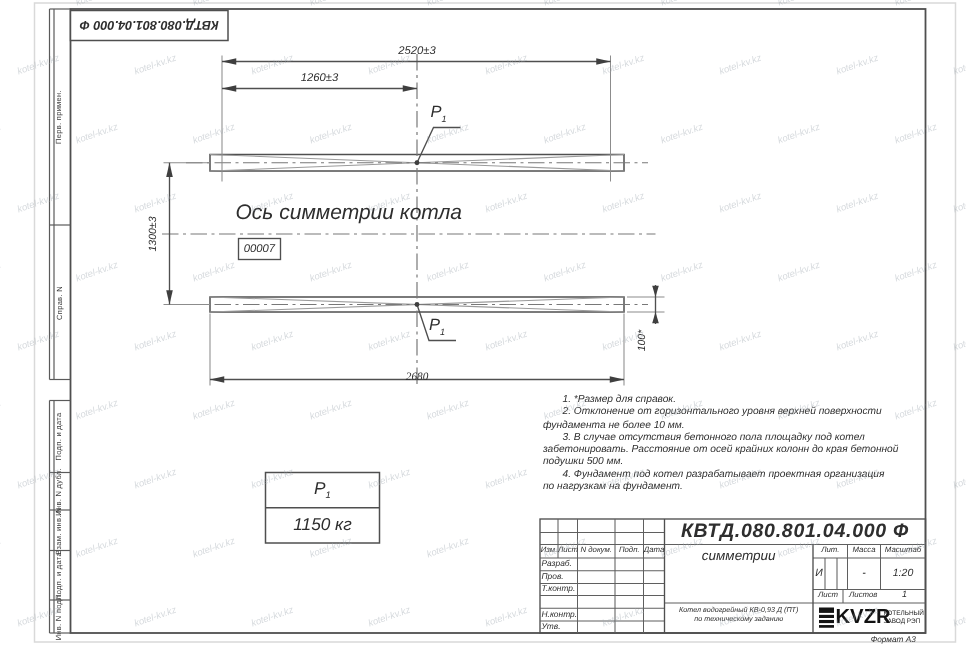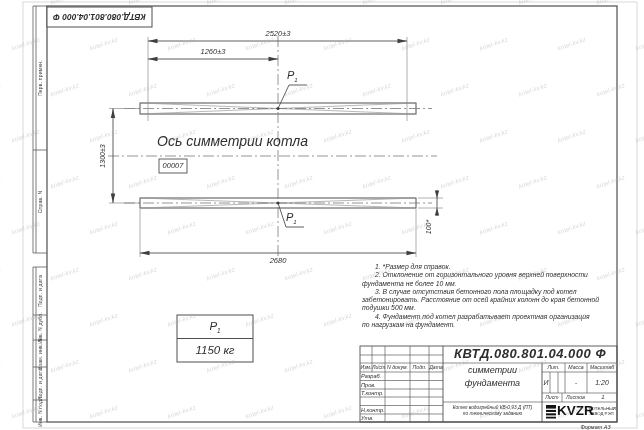--- a/index.html
+++ b/index.html
@@ -170,21 +170,21 @@
   </div>
 <div class="stamp" style="top:400px;height:22px;">
     <span>Инв. N подл.</span>
   </div>
 
 <div class="abs it ctr" style="left:47px;top:7px;width:105px;height:20px;line-height:20px;font-size:8.5px;font-weight:bold;transform:rotate(180deg);">КВТД.080.801.04.000 Ф</div>
 
 <div class="abs it ctr" style="left:248px;top:29px;width:60px;font-size:7.5px;">2520±3</div>
 <div class="abs it ctr" style="left:183px;top:47px;width:60px;font-size:7.5px;font-style:italic;">1260±3</div>
 <div class="abs it ctr" style="left:84px;top:150px;width:42px;height:12px;font-size:7px;transform:rotate(-90deg);">1300±3</div>
-<div class="abs it ctr" style="left:248px;top:256px;width:60px;font-size:7.5px;">2680</div>
+<div class="abs it ctr" style="left:248px;top:246px;width:60px;font-size:7.5px;font-family:Liberation Serif, serif;">2680</div>
 <div class="abs it ctr" style="left:413px;top:221px;width:36px;height:12px;font-size:7px;transform:rotate(-90deg);">100*</div>
 
 <div class="abs it" style="left:157px;top:133px;font-size:14px;text-align:right;">Ось симметрии котла</div>
 <div class="abs it ctr" style="left:159px;top:159px;width:28px;height:14px;line-height:14px;font-size:7.5px;">00007</div>
 
 <div class="abs it" style="left:287px;top:69px;font-size:11px;"><span>P</span><sub>1</sub></div>
 <div class="abs it" style="left:286px;top:211px;font-size:11px;"><span>P</span><sub>1</sub></div>
 
 <div class="abs it ctr" style="left:177px;top:315px;width:76px;height:23px;line-height:23px;font-size:11.5px;"><span>P</span><sub>1</sub></div>
 <div class="abs it ctr" style="left:177px;top:339px;width:76px;height:23px;line-height:23px;font-size:11.5px;">1150 кг</div>
@@ -209,21 +209,20 @@
 <div class="abs it ctr tbl-hdr" style="left:429px;top:363px;width:14px;height:9px;line-height:9px;">Дата</div>
 
 <div class="abs it tbl-row" style="left:361px;top:372px;height:8.5px;line-height:8.5px;">Разраб.</div>
 <div class="abs it tbl-row" style="left:361px;top:380.5px;height:8.5px;line-height:8.5px;">Пров.</div>
 <div class="abs it tbl-row" style="left:361px;top:389px;height:8px;line-height:8px;">Т.контр.</div>
 <div class="abs it tbl-row" style="left:361px;top:405.5px;height:8.5px;line-height:8.5px;">Н.контр.</div>
 <div class="abs it tbl-row" style="left:361px;top:414px;height:8px;line-height:8px;">Утв.</div>
 
 <div class="abs it ctr" style="left:443px;top:364px;width:99px;font-size:9px;line-height:12.5px;">
   <div>симметрии</div>
-  <div>фундамента</div>
 </div>
 <div class="abs it ctr" style="left:443px;top:405px;width:99px;font-size:4.8px;line-height:6.3px;">
   <div>Котел водогрейный КВ-0,93 Д (ПТ)</div>
   <div>по техническому заданию</div>
 </div>
 
 <div class="abs it ctr tbl-hdr" style="left:542px;top:363px;width:23px;height:9px;line-height:9px;">Лит.</div>
 <div class="abs it ctr tbl-hdr" style="left:565px;top:363px;width:22px;height:9px;line-height:9px;">Масса</div>
 <div class="abs it ctr tbl-hdr" style="left:587px;top:363px;width:30px;height:9px;line-height:9px;">Масштаб</div>
 

